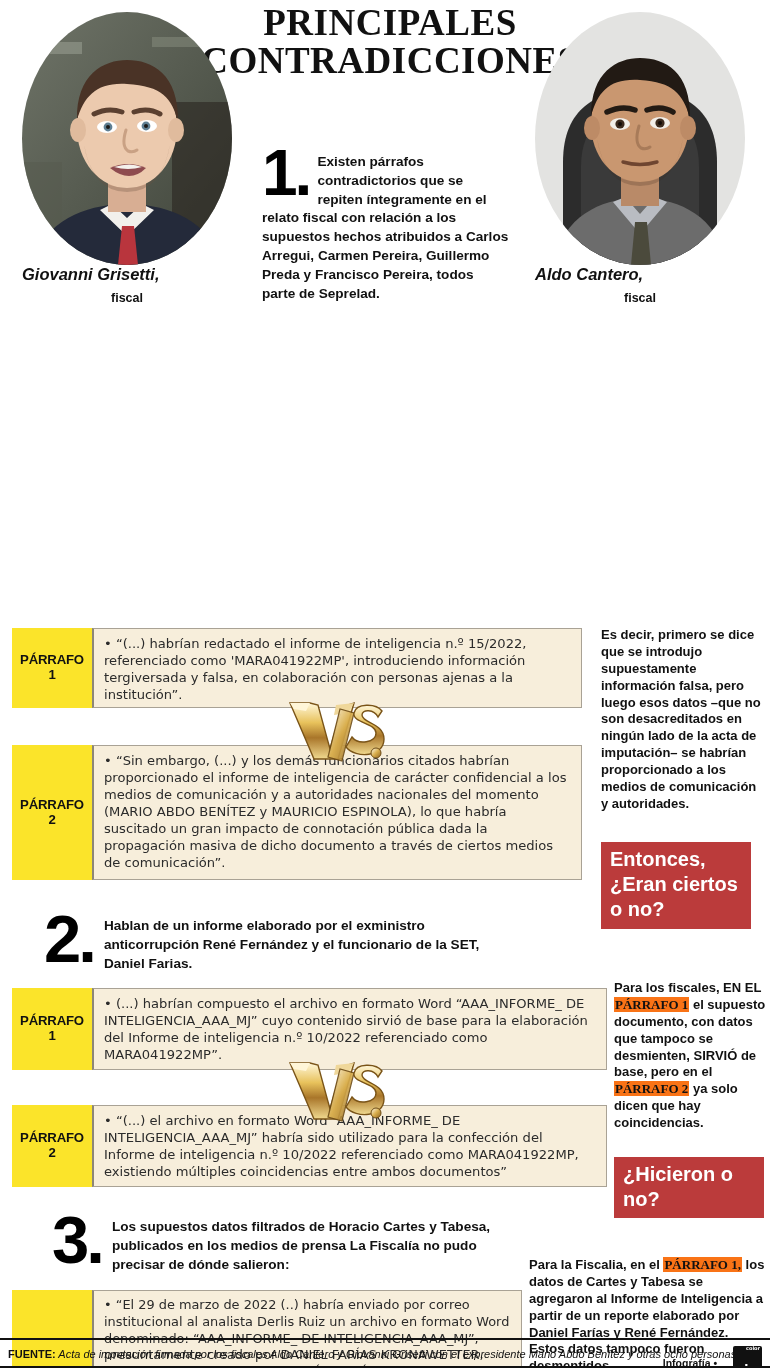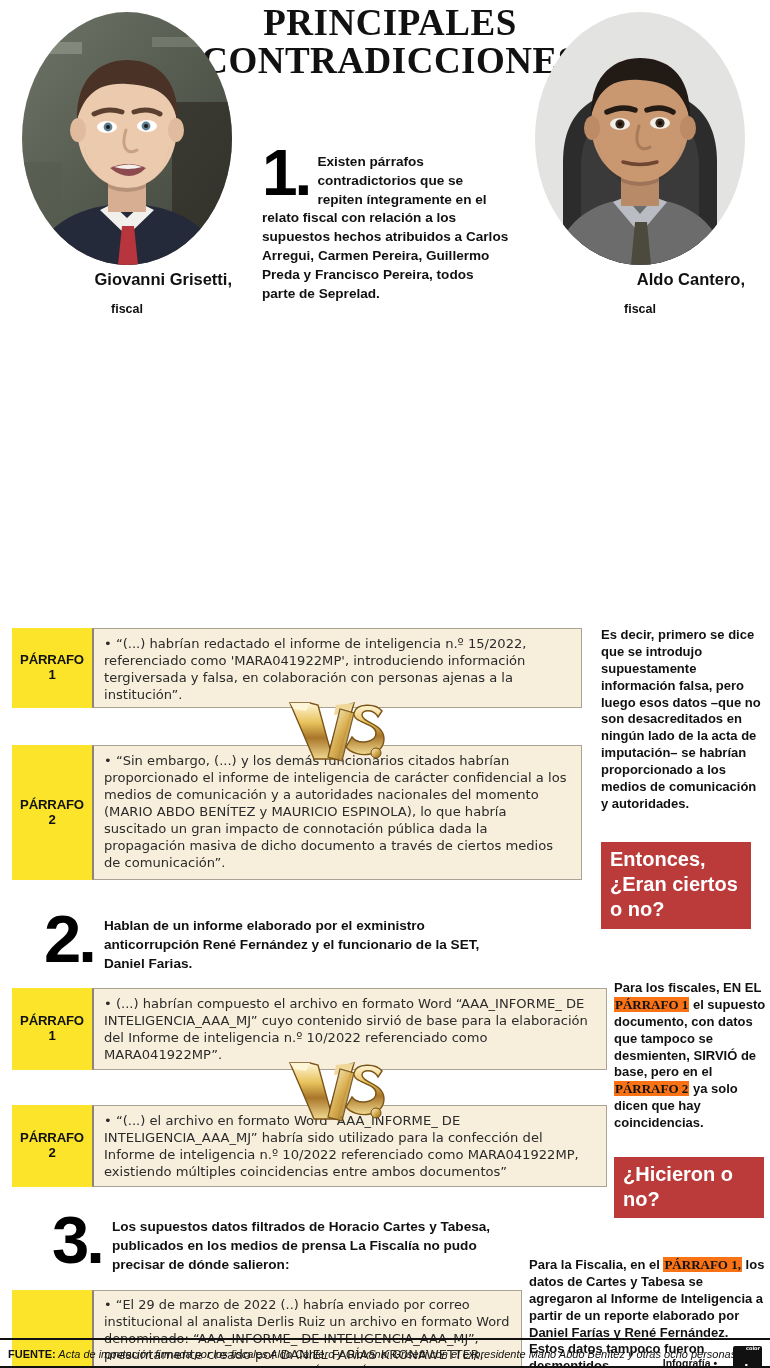--- a/index.html
+++ b/index.html
@@ -27,23 +27,23 @@
   }
   .portrait{position:absolute;width:210px;}
   .portrait.left{left:22px;top:12px;}
   .portrait.right{left:535px;top:12px;}
   .photo{
     width:210px;height:253px;border-radius:50%;
     overflow:hidden;position:relative;
   }
   .photo svg{display:block;width:100%;height:100%;}
   .cap-name{
-    text-align:right;font-size:16.5px;font-weight:bold;margin-top:5px;color:#111;
-  }
-  .cap-role{text-align:center;font-size:12.5px;font-weight:bold;color:#111;margin-top:13px;}
+    text-align:left;font-size:16.5px;font-weight:bold;color:#111;font-style:italic;
+  }
+  .cap-role{text-align:center;font-size:12.5px;font-weight:bold;color:#111;margin-top:7px;}
 
   
   .intro{position:relative;}
   .bignum{
     float:left;
     font-family:"Liberation Sans", sans-serif;
     font-weight:bold;
     font-size:67px;
     line-height:.80;
     letter-spacing:-3px;

